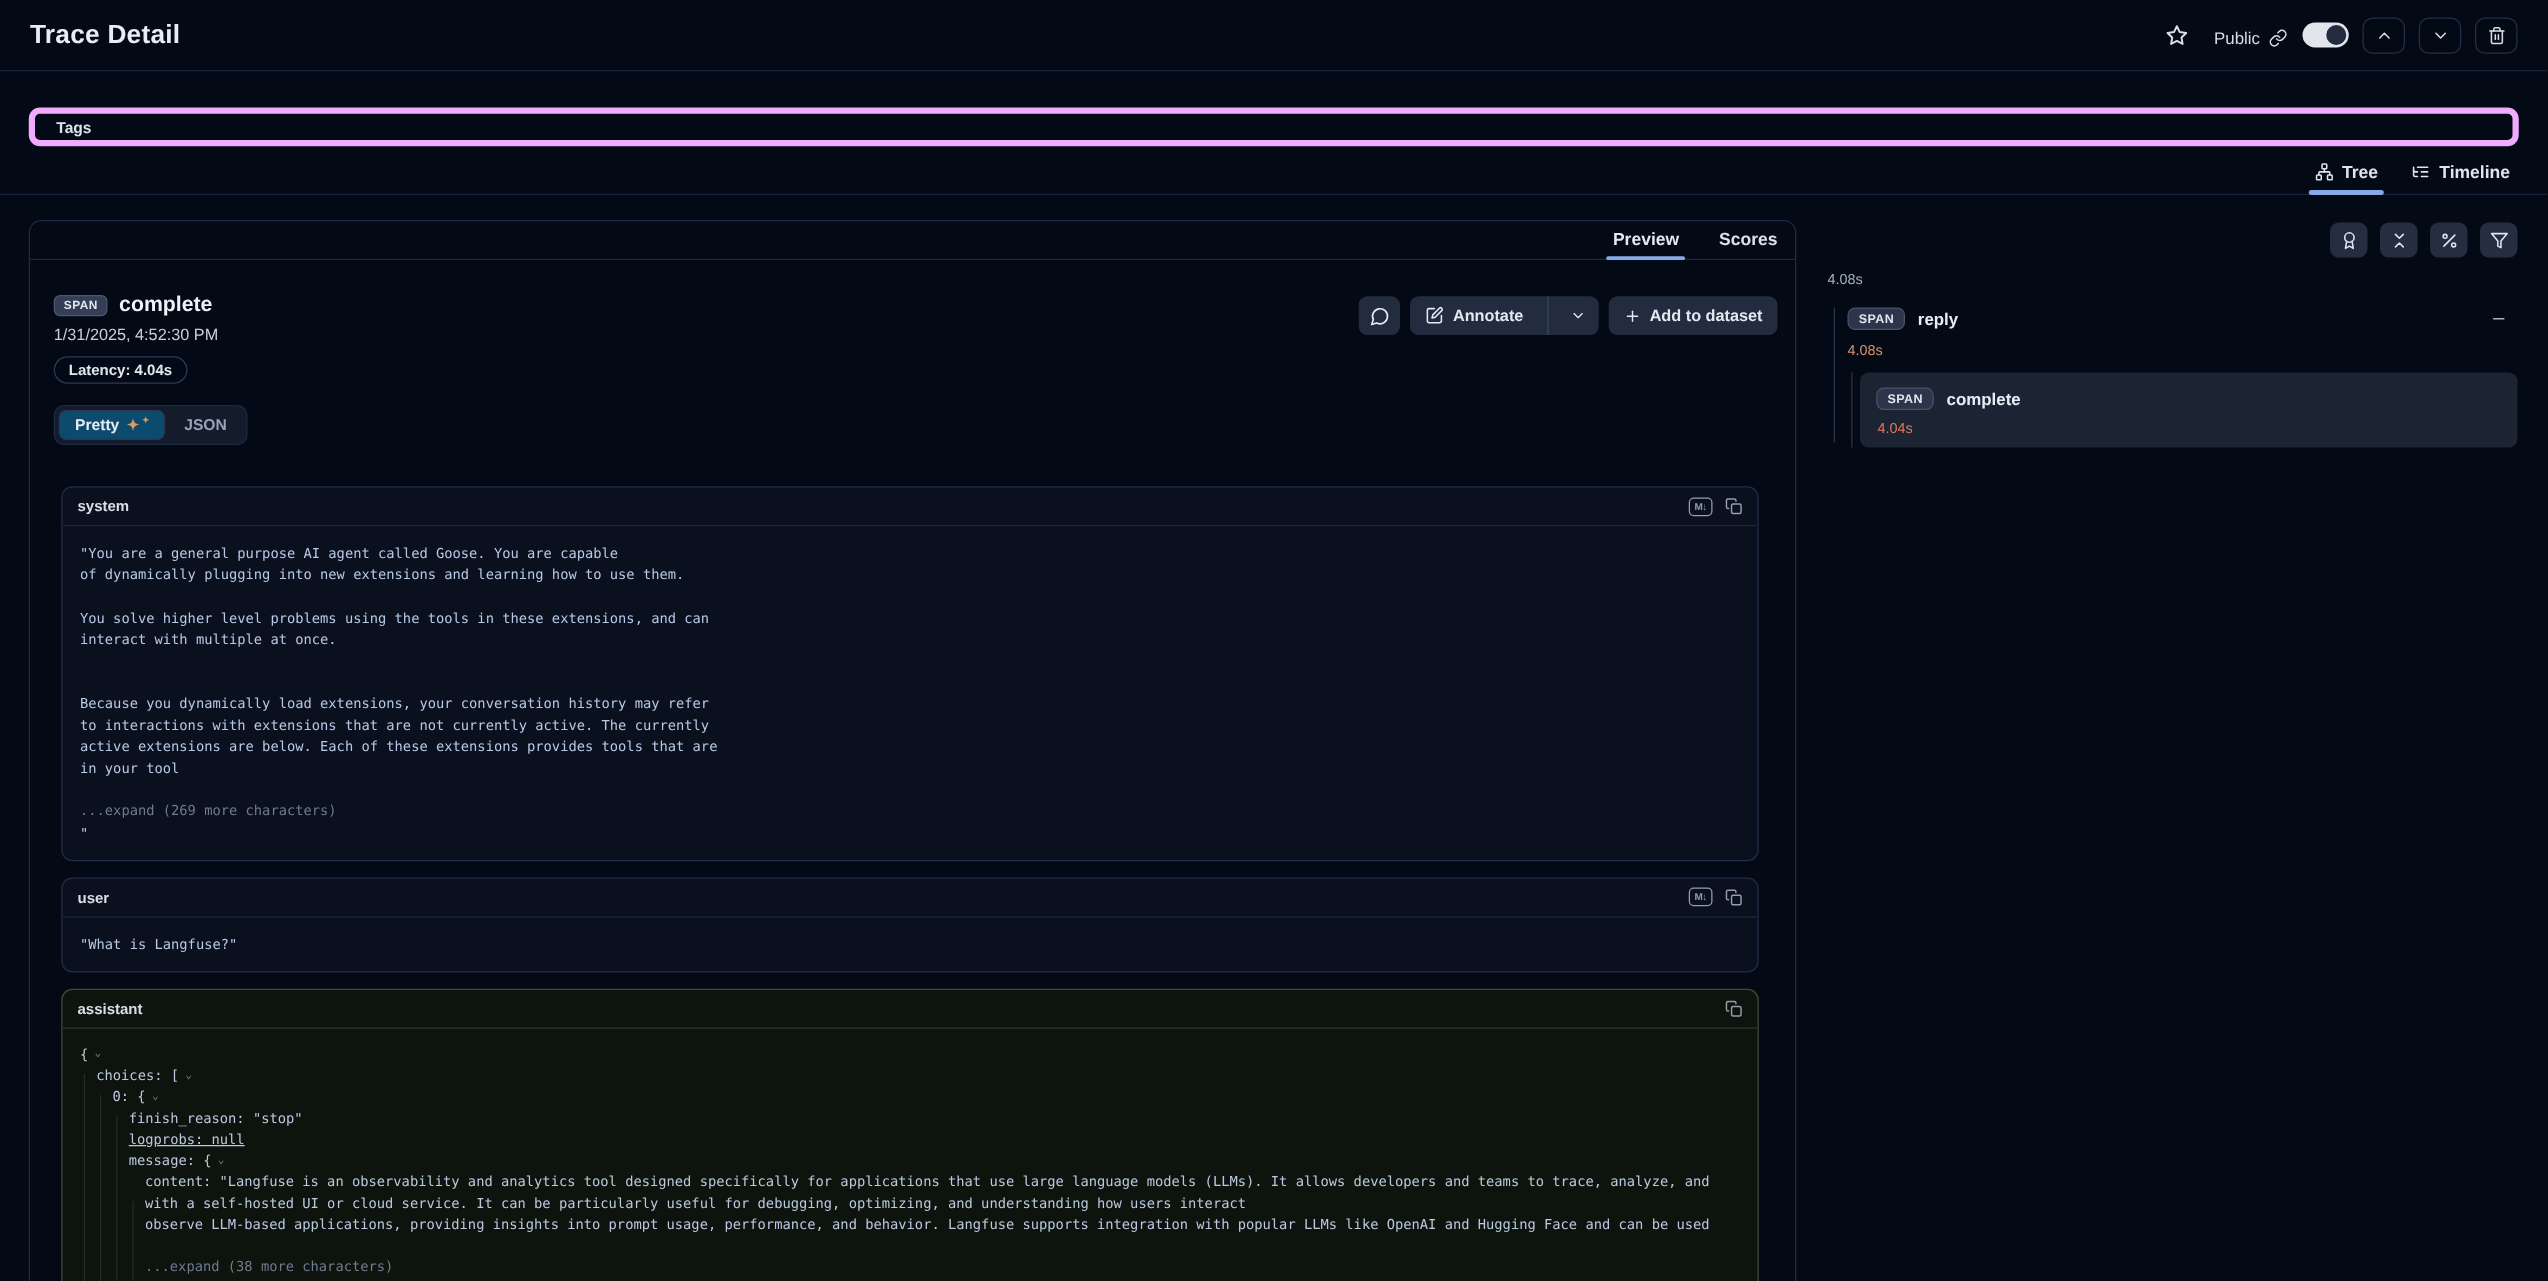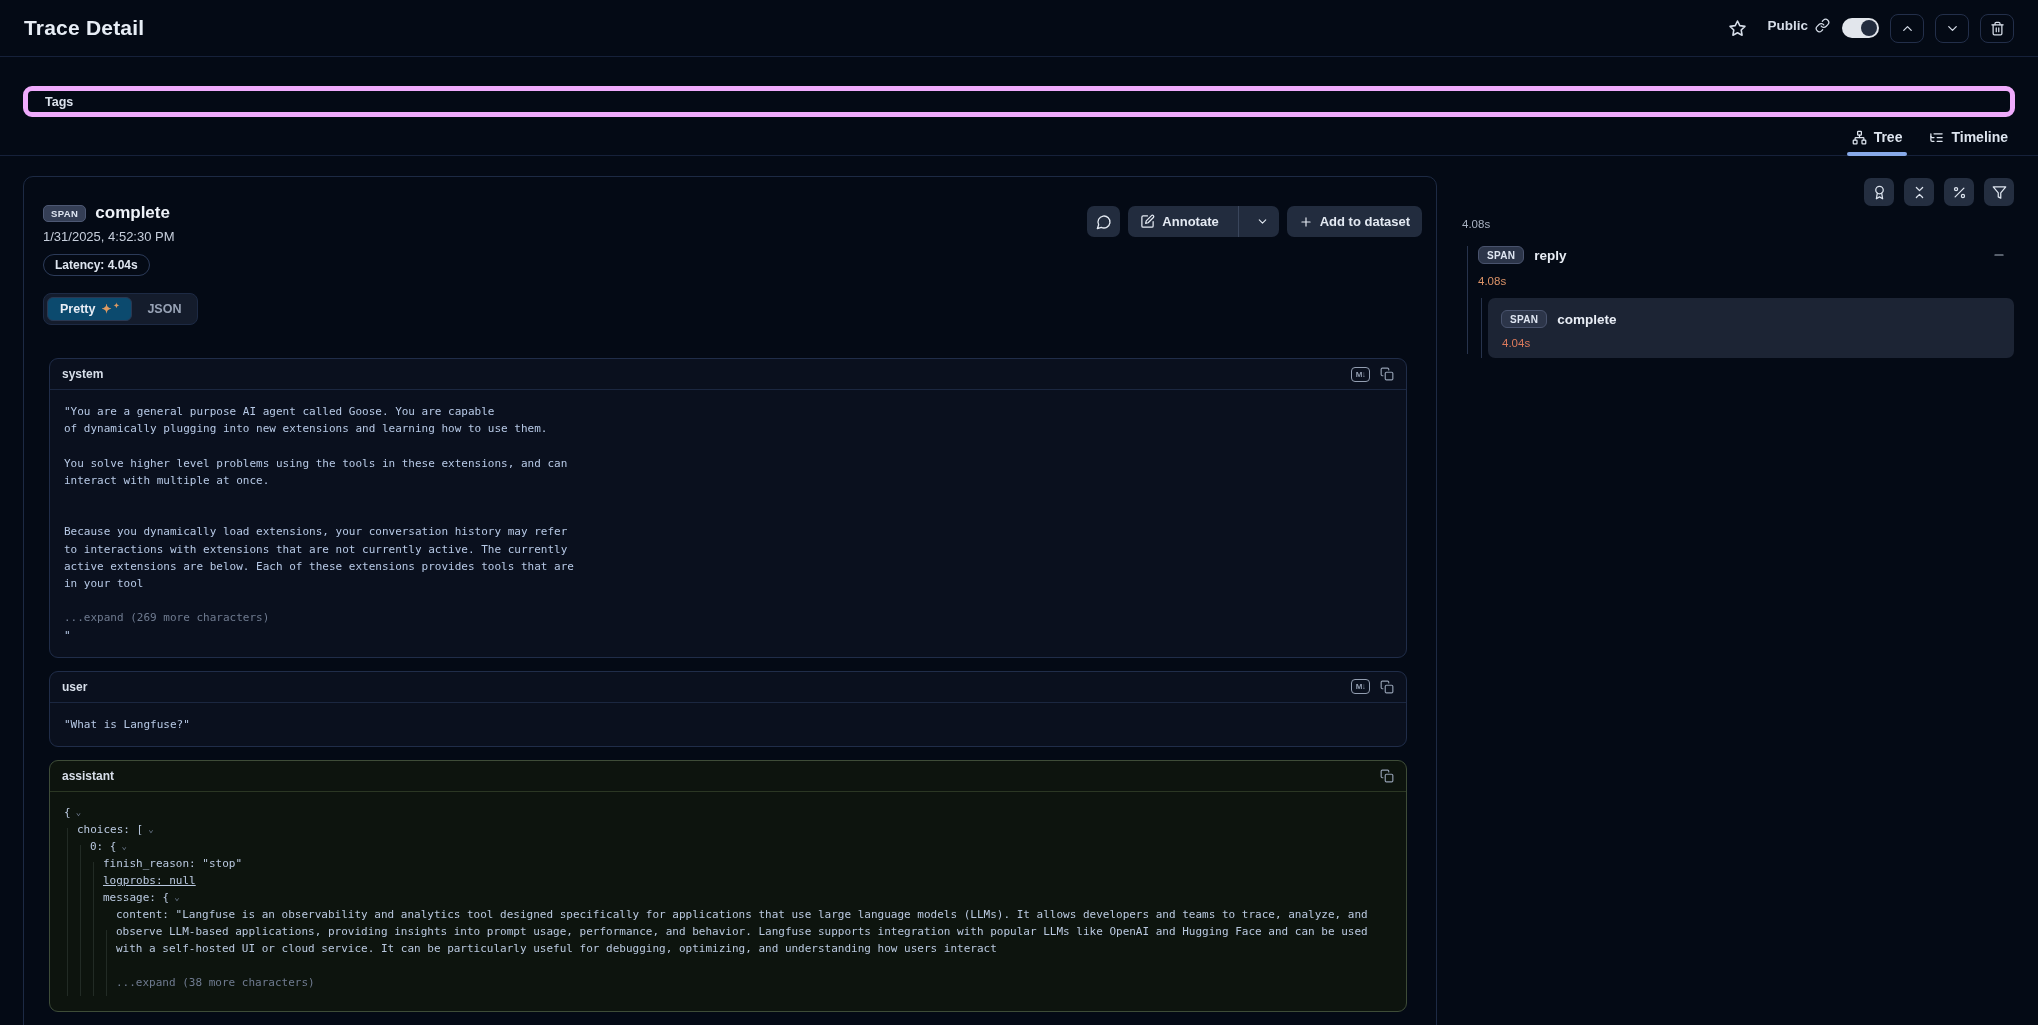--- a/index.html
+++ b/index.html
@@ -12,21 +12,21 @@
   }
   svg { display:block; }
 
   
   .app-header { position:absolute; left:0; right:0; top:0; height:57px;
     border-bottom:1px solid #16213a; display:flex; align-items:center; padding:0 24px; }
   .app-title { font-size:21px; font-weight:700; color:#e7edf5; letter-spacing:.2px; }
   .header-actions { margin-left:auto; display:flex; align-items:center; gap:11px; color:#cfd7e4; }
   .icon-plain { width:30px; height:30px; display:flex; align-items:center; justify-content:center;
     color:#d6dde8; border-radius:6px; cursor:pointer; background:transparent; border:none; }
-  .public-wrap { display:flex; align-items:flex-start; gap:7px; font-size:13.5px; font-weight:700; color:#d6dde8; margin-left:4px; }
+  .public-wrap { display:flex; align-items:flex-end; gap:7px; font-size:13.5px; font-weight:400; color:#d6dde8; margin-left:4px; }
   .toggle { width:37px; height:20px; background:#e2e6ec; border-radius:999px; position:relative; margin-left:5px; cursor:pointer; }
   .toggle .knob { position:absolute; top:2px; right:2px; width:16px; height:16px; border-radius:50%; background:#222c3e; }
   .outline-btn { width:34px; height:29px; border:1px solid #232f4a; border-radius:8px; background:transparent;
     display:flex; align-items:center; justify-content:center; color:#d6dde8; cursor:pointer; }
 
   
   .tags-bar { position:absolute; left:23px; right:23px; top:86px; height:31px;
     border:5px solid #f0abfc; border-radius:9px; display:flex; align-items:center;
     padding:0 17px; font-size:12.5px; font-weight:700; color:#dbe2ec; }
 
@@ -197,20 +197,24 @@
           <path d="M21 18h-8"></path>
           <path d="M3 6v4c0 1.1.9 2 2 2h3"></path>
           <path d="M3 10v6c0 1.1.9 2 2 2h3"></path>
         </svg>
     </span>
     <span>Timeline</span>
   </div>
 </div>
 
 <section class="main-panel">
+  <div class="panel-tabs">
+    <div class="panel-tab active">Preview</div>
+    <div class="panel-tab inactive">Scores</div>
+  </div>
 
   <div class="obs-header">
     <div class="obs-title-row">
       <span class="type-badge">SPAN</span>
       <span class="obs-title">complete</span>
     </div>
     <div class="obs-date">1/31/2025, 4:52:30 PM</div>
     <span class="latency-pill">Latency: 4.04s</span>
 
     <div class="obs-actions">
@@ -349,24 +353,24 @@
           <span>logprobs: null</span>
         </div>
         <div class="code-line" style="padding-left: 39px;">
           <span>message: {</span>
           <span class="chev">⌄</span>
         </div>
         <div class="code-line" style="padding-left: 52px;">
           <span>content: "Langfuse is an observability and analytics tool designed specifically for applications that use large language models (LLMs). It allows developers and teams to trace, analyze, and</span>
         </div>
         <div class="code-line" style="padding-left: 52px;">
+          <span>with a self-hosted UI or cloud service. It can be particularly useful for debugging, optimizing, and understanding how users interact</span>
+        </div>
+        <div class="code-line" style="padding-left: 52px;">
           <span>observe LLM-based applications, providing insights into prompt usage, performance, and behavior. Langfuse supports integration with popular LLMs like OpenAI and Hugging Face and can be used</span>
-        </div>
-        <div class="code-line" style="padding-left: 52px;">
-          <span>with a self-hosted UI or cloud service. It can be particularly useful for debugging, optimizing, and understanding how users interact</span>
         </div>
         <div class="code-line" style="padding-left: 52px;">
           <span></span>
         </div>
         <div class="code-line dim" style="padding-left: 52px;">
           <span>...expand (38 more characters)</span>
         </div>
       </div>
   </div>
 </section>

